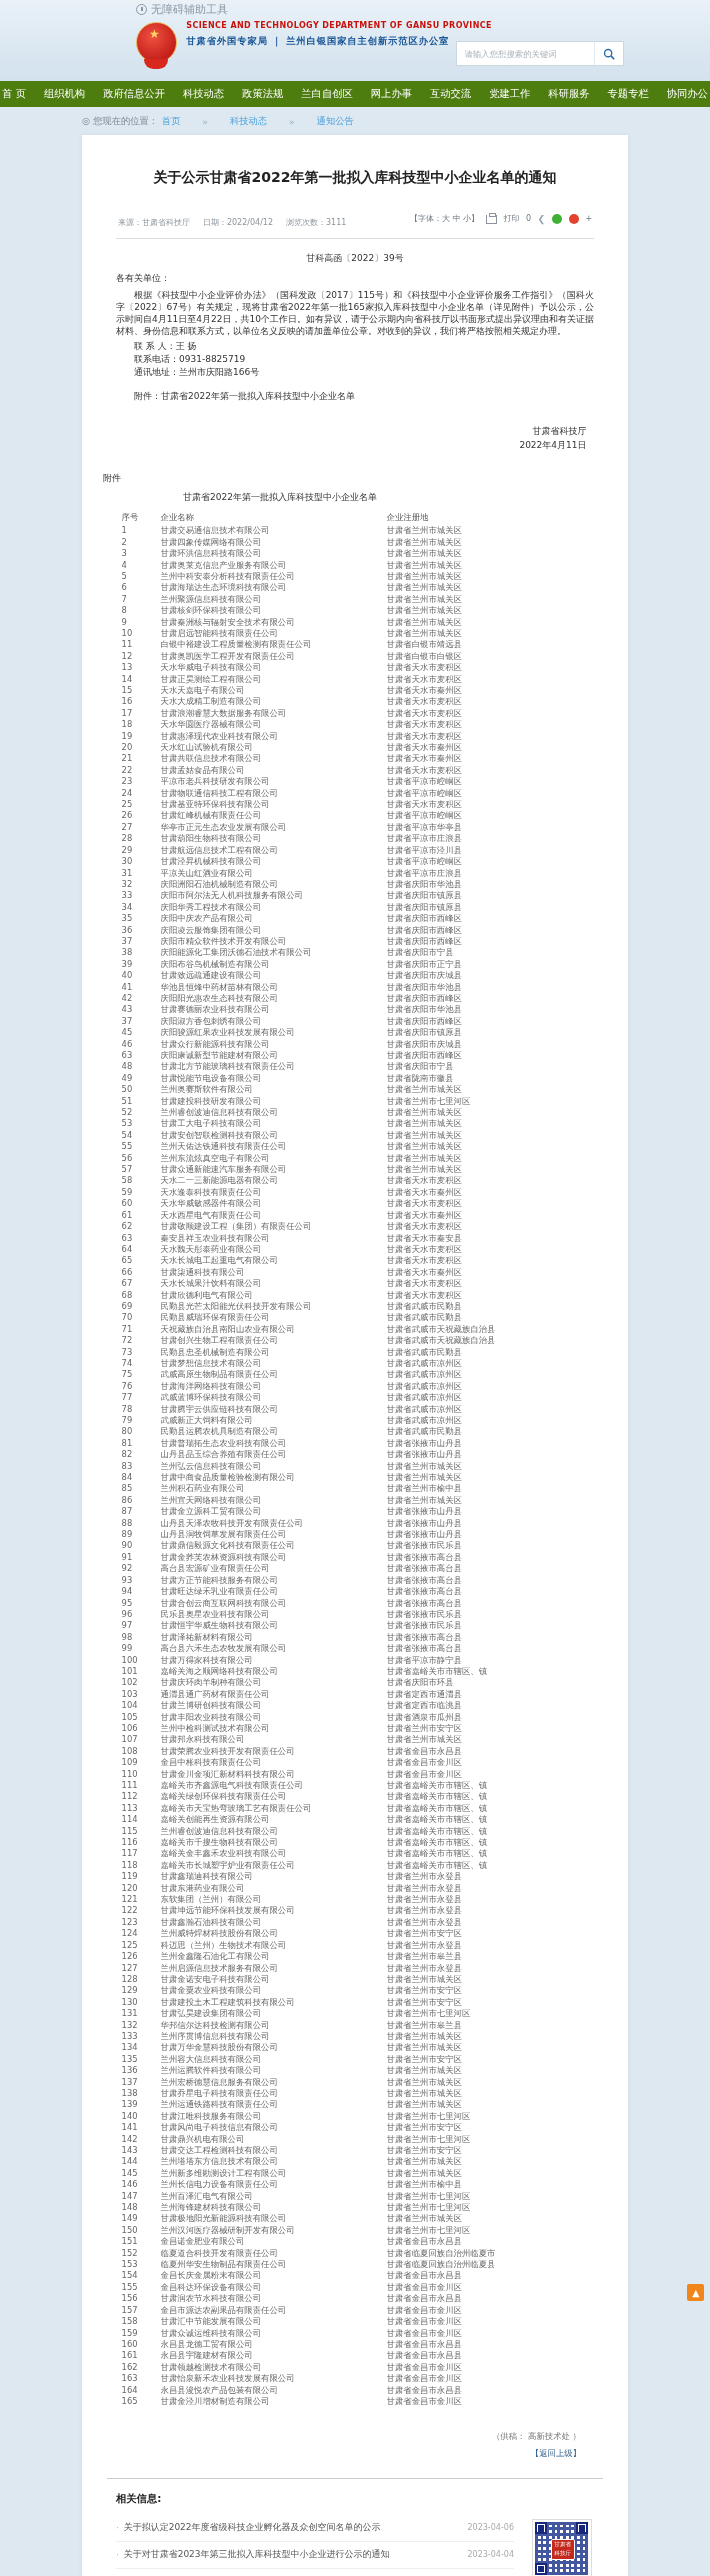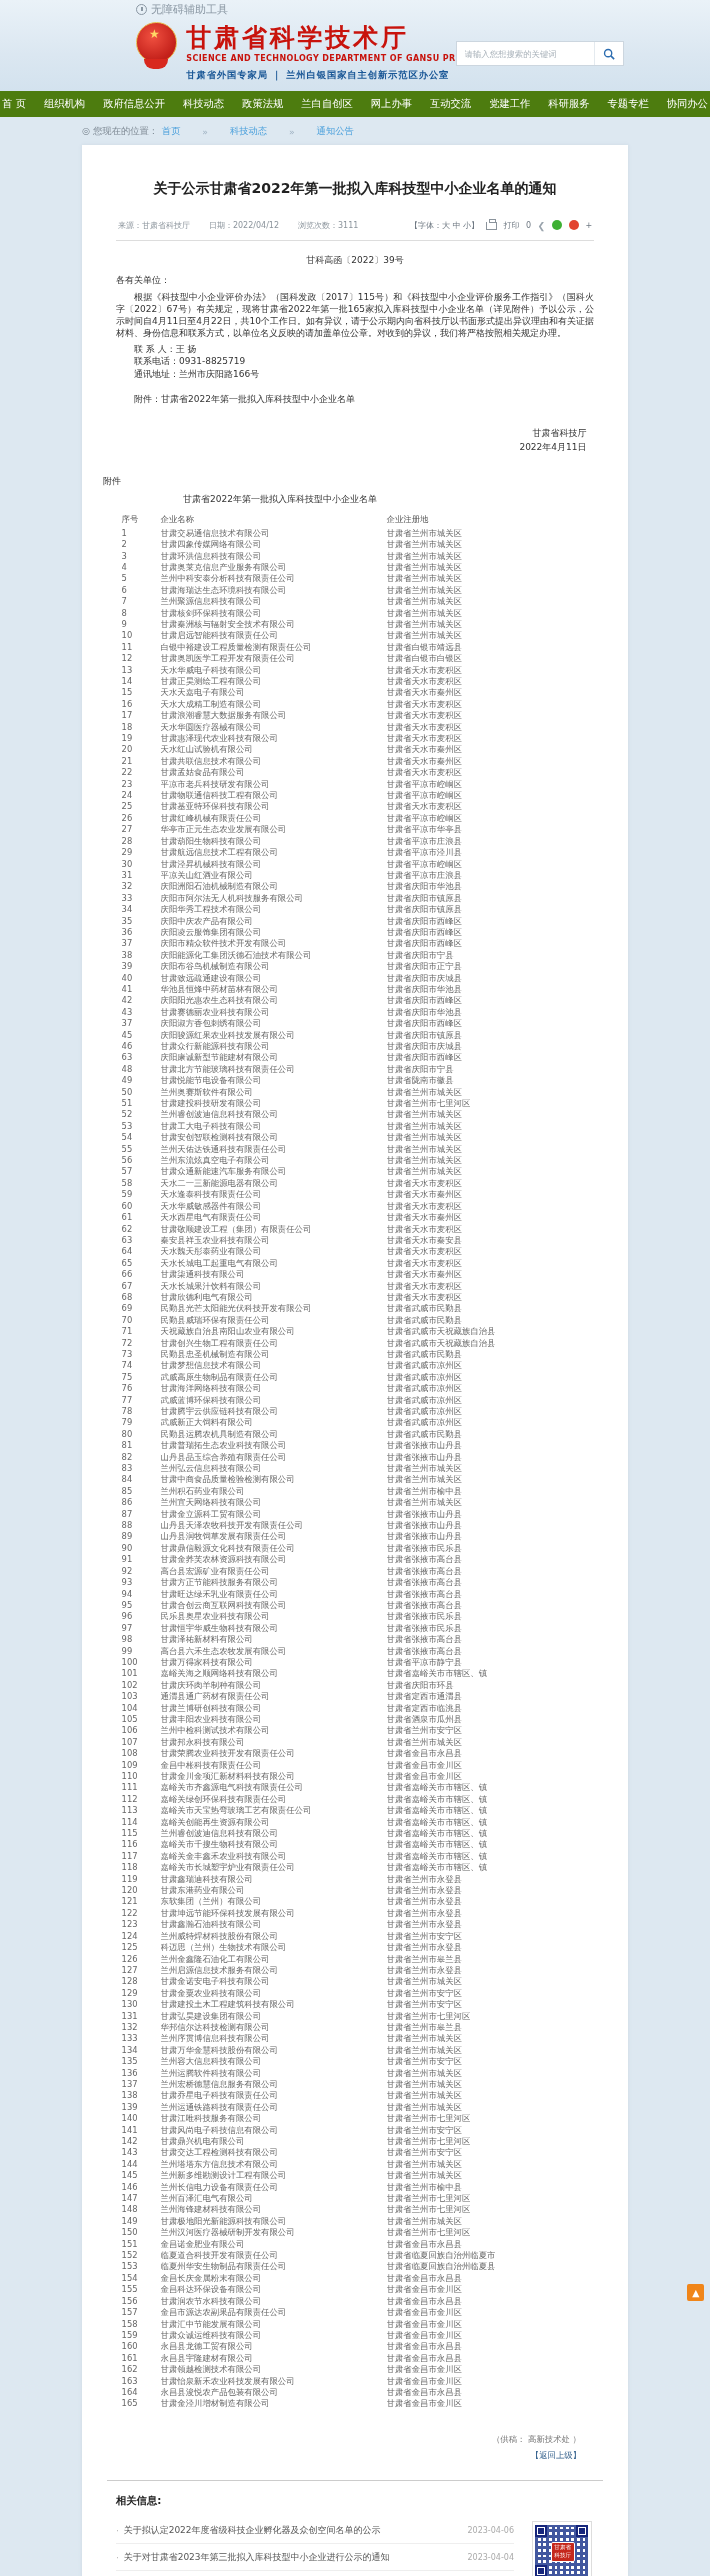--- a/index.html
+++ b/index.html
@@ -26,21 +26,21 @@
   .nav{background:#4d7c0f;height:26px;display:flex;justify-content:center;align-items:center;gap:18px;}
   .nav-item{color:#fff;font-size:10.3px;text-decoration:none;cursor:pointer;white-space:nowrap;}
   
   .breadcrumb{width:546px;margin:0 auto;padding:8.4px 0 6.5px;font-size:9.3px;color:#7d8893;display:flex;align-items:center;gap:3.7px;}
   .bc-link{color:#4ba0dc;text-decoration:none;cursor:pointer;}
   .bc-sep{color:#9fb2c2;margin:0 0.9px;}
   
   .card{width:546px;margin:0 auto;background:#fff;box-sizing:border-box;padding:18.7px 34px 24px;box-shadow:0 0 3.7px rgba(120,140,160,.15);}
   .art-title{text-align:center;font-size:14px;font-weight:bold;color:#222;line-height:18.7px;padding:5.6px 28px 13px;}
   .meta-row{display:flex;justify-content:space-between;align-items:center;font-size:8px;color:#8b949c;border-bottom:0.9px solid #ddd;padding:0 1.9px 9.3px;}
-  .meta-left{display:flex;gap:19px;}
+  .meta-left{display:flex;gap:13px;margin-top:8px;}
   .meta-right{display:flex;align-items:center;gap:6.5px;color:#6d7781;}
   .share-dot{width:10.3px;height:10.3px;border-radius:50%;display:inline-block;}
   .share-green{background:#3eb034;}
   .share-red{background:#e2432f;}
   .share-arrow{color:#9aa4ad;font-size:9.3px;}
   .print-ico{display:inline-block;width:9.3px;height:7.5px;border:0.9px solid #8b949c;border-top:none;position:relative;top:0.9px;}
   .print-ico:before{content:"";position:absolute;left:1.9px;top:-2.8px;width:5.6px;height:1.9px;border:0.9px solid #8b949c;}
   .doc-no{text-align:center;font-size:9px;color:#333;margin:13px 0 7.5px;}
   .salutation{font-size:9px;color:#333;margin:1.9px 0 3.7px;}
   .body-para{font-size:9px;color:#333;line-height:12px;text-align:justify;text-indent:2em;margin:0 0 3.7px;}
@@ -86,21 +86,20 @@
     <span class="a11y-icon"></span>
     <span>无障碍辅助工具</span>
   </div>
   <div class="header">
     <div class="logo-emblem">
       <div class="circ"></div>
         <div class="star">★</div>
         <div class="ribbon"></div>
     </div>
     <div class="brand">
-      <div class="brand-title">甘肃省科学技术厅</div>
       <div class="brand-en">SCIENCE AND TECHNOLOGY DEPARTMENT OF GANSU PROVINCE</div>
       <div class="brand-sub">甘肃省外国专家局 ｜ 兰州白银国家自主创新示范区办公室</div>
     </div>
     <div class="search-box">
       <input class="search-input" placeholder="请输入您想搜索的关键词" style="">
       <span class="search-btn">
         <svg width="12" height="12" viewBox="0 0 14 14">
             <circle cx="6" cy="6" r="4.2" fill="none" stroke="#2b6cb0" stroke-width="1.6"></circle>
             <line x1="9.2" y1="9.2" x2="13" y2="13" stroke="#2b6cb0" stroke-width="1.8"></line>
           </svg>

